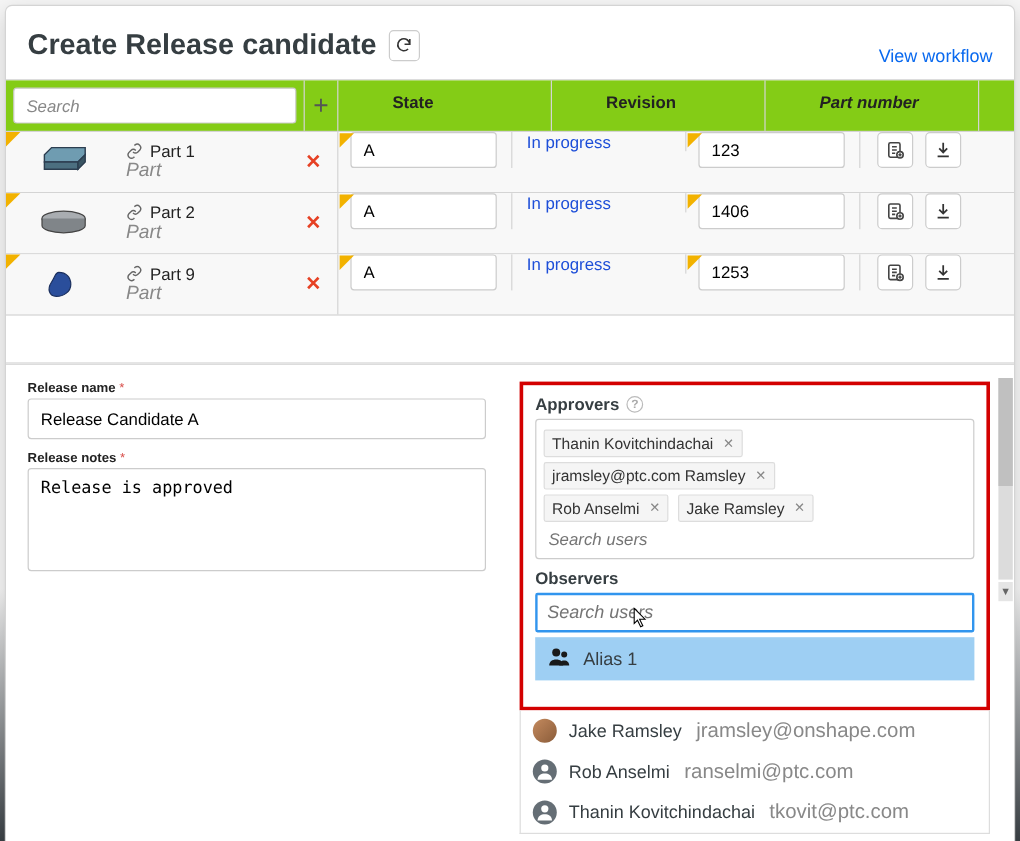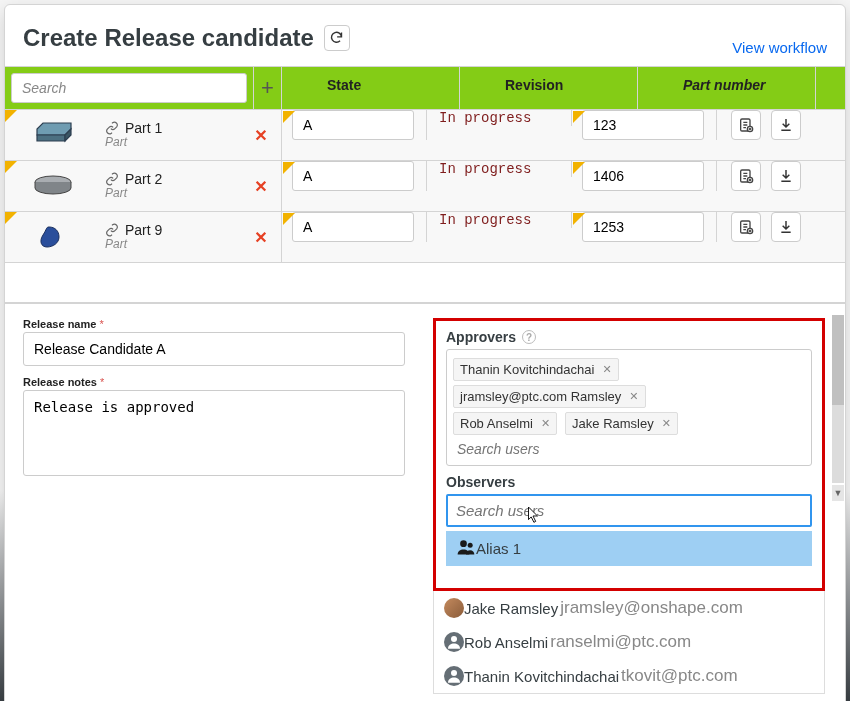--- a/index.html
+++ b/index.html
@@ -115,21 +115,21 @@
     position: relative;
   }
   .part-thumb {
     width: 64px; height: 34px;
     display: flex; align-items:center; justify-content:center;
     margin-left: 16px;
   }
   .part-thumb svg { width: 44px; height: 28px; }
   .part-text { margin-left: 20px; line-height: 1.15; }
   .part-text .nm { font-size: 14px; color: #222; display:flex; align-items:center; gap:6px;}
-  .part-text .tp { font-size: 12px; color: #888; font-style: italic; }
+  .part-text .tp { font-size: 16px; color: #888; font-style: italic; }
   .part-text .nm svg { width:14px; height:14px; }
   .btn-remove {
     margin-left: auto; margin-right: 10px;
     color: #e64124; font-size: 16px; font-weight: 700;
     cursor: pointer;
     width: 20px; text-align: center;
   }
   .rev-input, .pn-input {
     border: 1px solid #ccc; border-radius: 3px;
     margin: 0 10px; padding: 6px 10px;
@@ -139,21 +139,21 @@
   .triangle-wrap { position: relative; display: inline-block; }
   .triangle-wrap::before {
     content:"";
     position:absolute;
     left:1px; top:1px;
     width:0; height:0;
     border-top:12px solid #f2b200;
     border-right:12px solid transparent;
     z-index:1;
   }
-  .state-cell { flex: 0 0 145px; border-right:1px solid #d4d4d4; padding: 0 12px; color:#7f1d1d;font-family:Liberation Mono, monospace; }
+  .state-cell { flex: 0 0 145px; border-right:1px solid #d4d4d4; padding: 0 12px; color:#1d4ed8; }
   .pn-cell, .rev-cell { flex: 0 0 145px; border-right:1px solid #d4d4d4; display:flex;}
   .acts-cell {
     flex: 1; display:flex; gap:10px; align-items:center; padding-left: 14px;
   }
   .icon-btn {
     width: 30px; height: 30px;
     border: 1px solid #ccc; border-radius: 4px;
     background: #fff;
     display:flex; align-items:center; justify-content:center;
     cursor: pointer;
@@ -216,21 +216,21 @@
   }
   .obs-box input {
     width:100%; border:none; outline:none;
     font-size:15px; font-style:italic; color:#888;
   }
 
   .dropdown {
     margin-top: 4px;
   }
   .dd-item {
-    display:flex; align-items:center; 
+    display:flex; align-items:center; gap:10px;
     padding: 7px 10px;
     font-size: 15px;
     cursor: pointer;
   }
   .dd-item.highlight { background: #9ecff3; }
   .dd-item .sec { color:#888; font-size:17px; margin-left:2px;}
   .dd-avatar { width:20px; height:20px; border-radius:50%; background:#656e75;
     display:inline-flex;align-items:center;justify-content:center;}
   .dd-avatar svg { width:18px;height:18px;}
   .team-icon svg{ width:20px;height:18px;}

